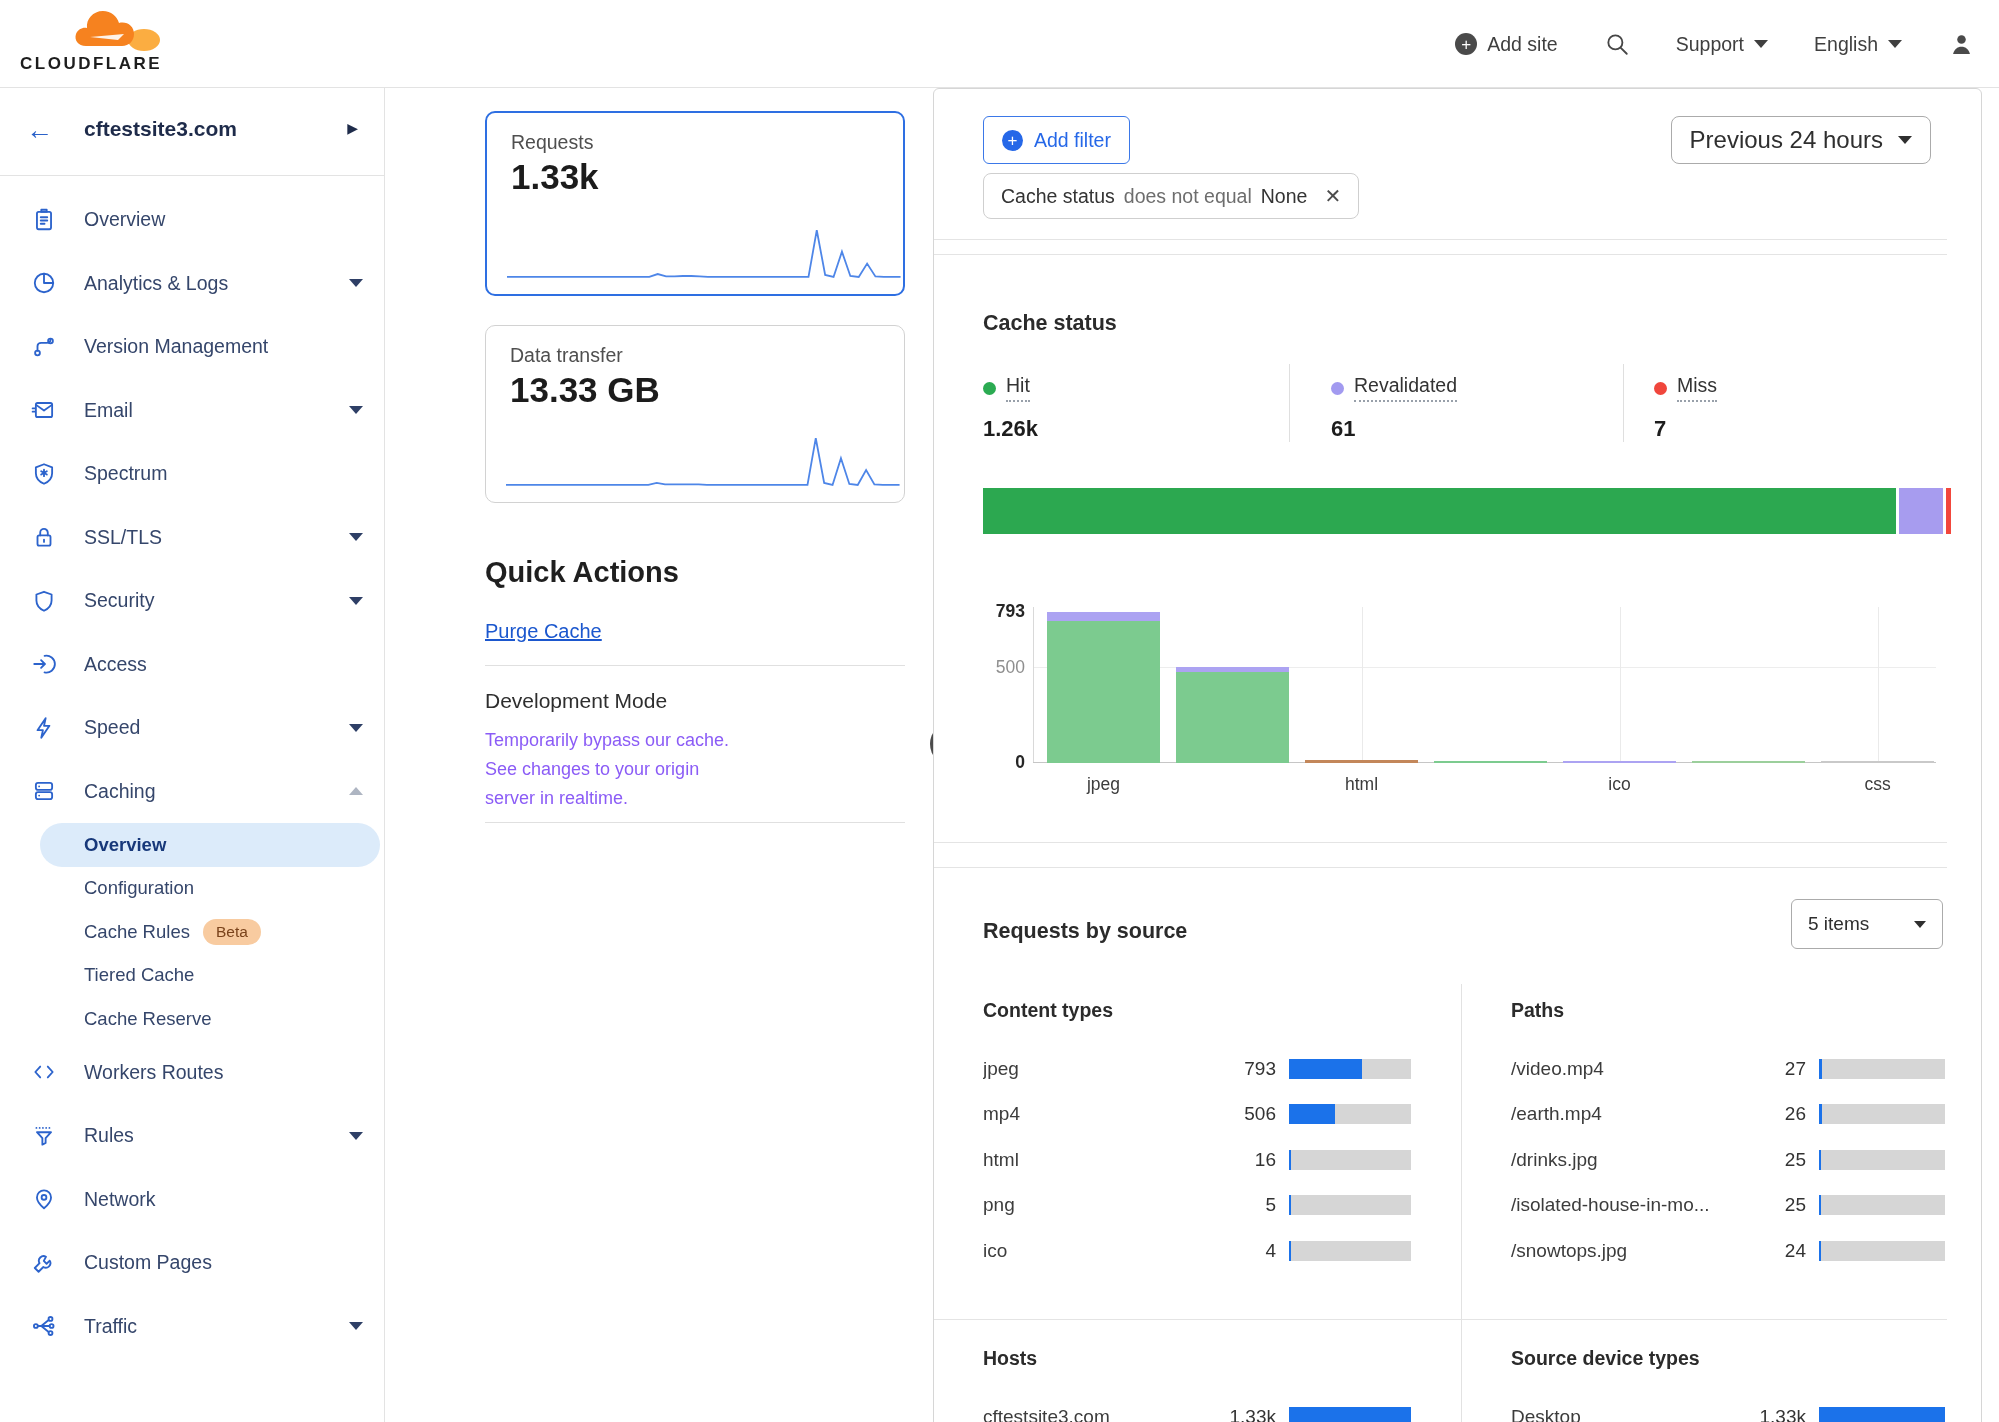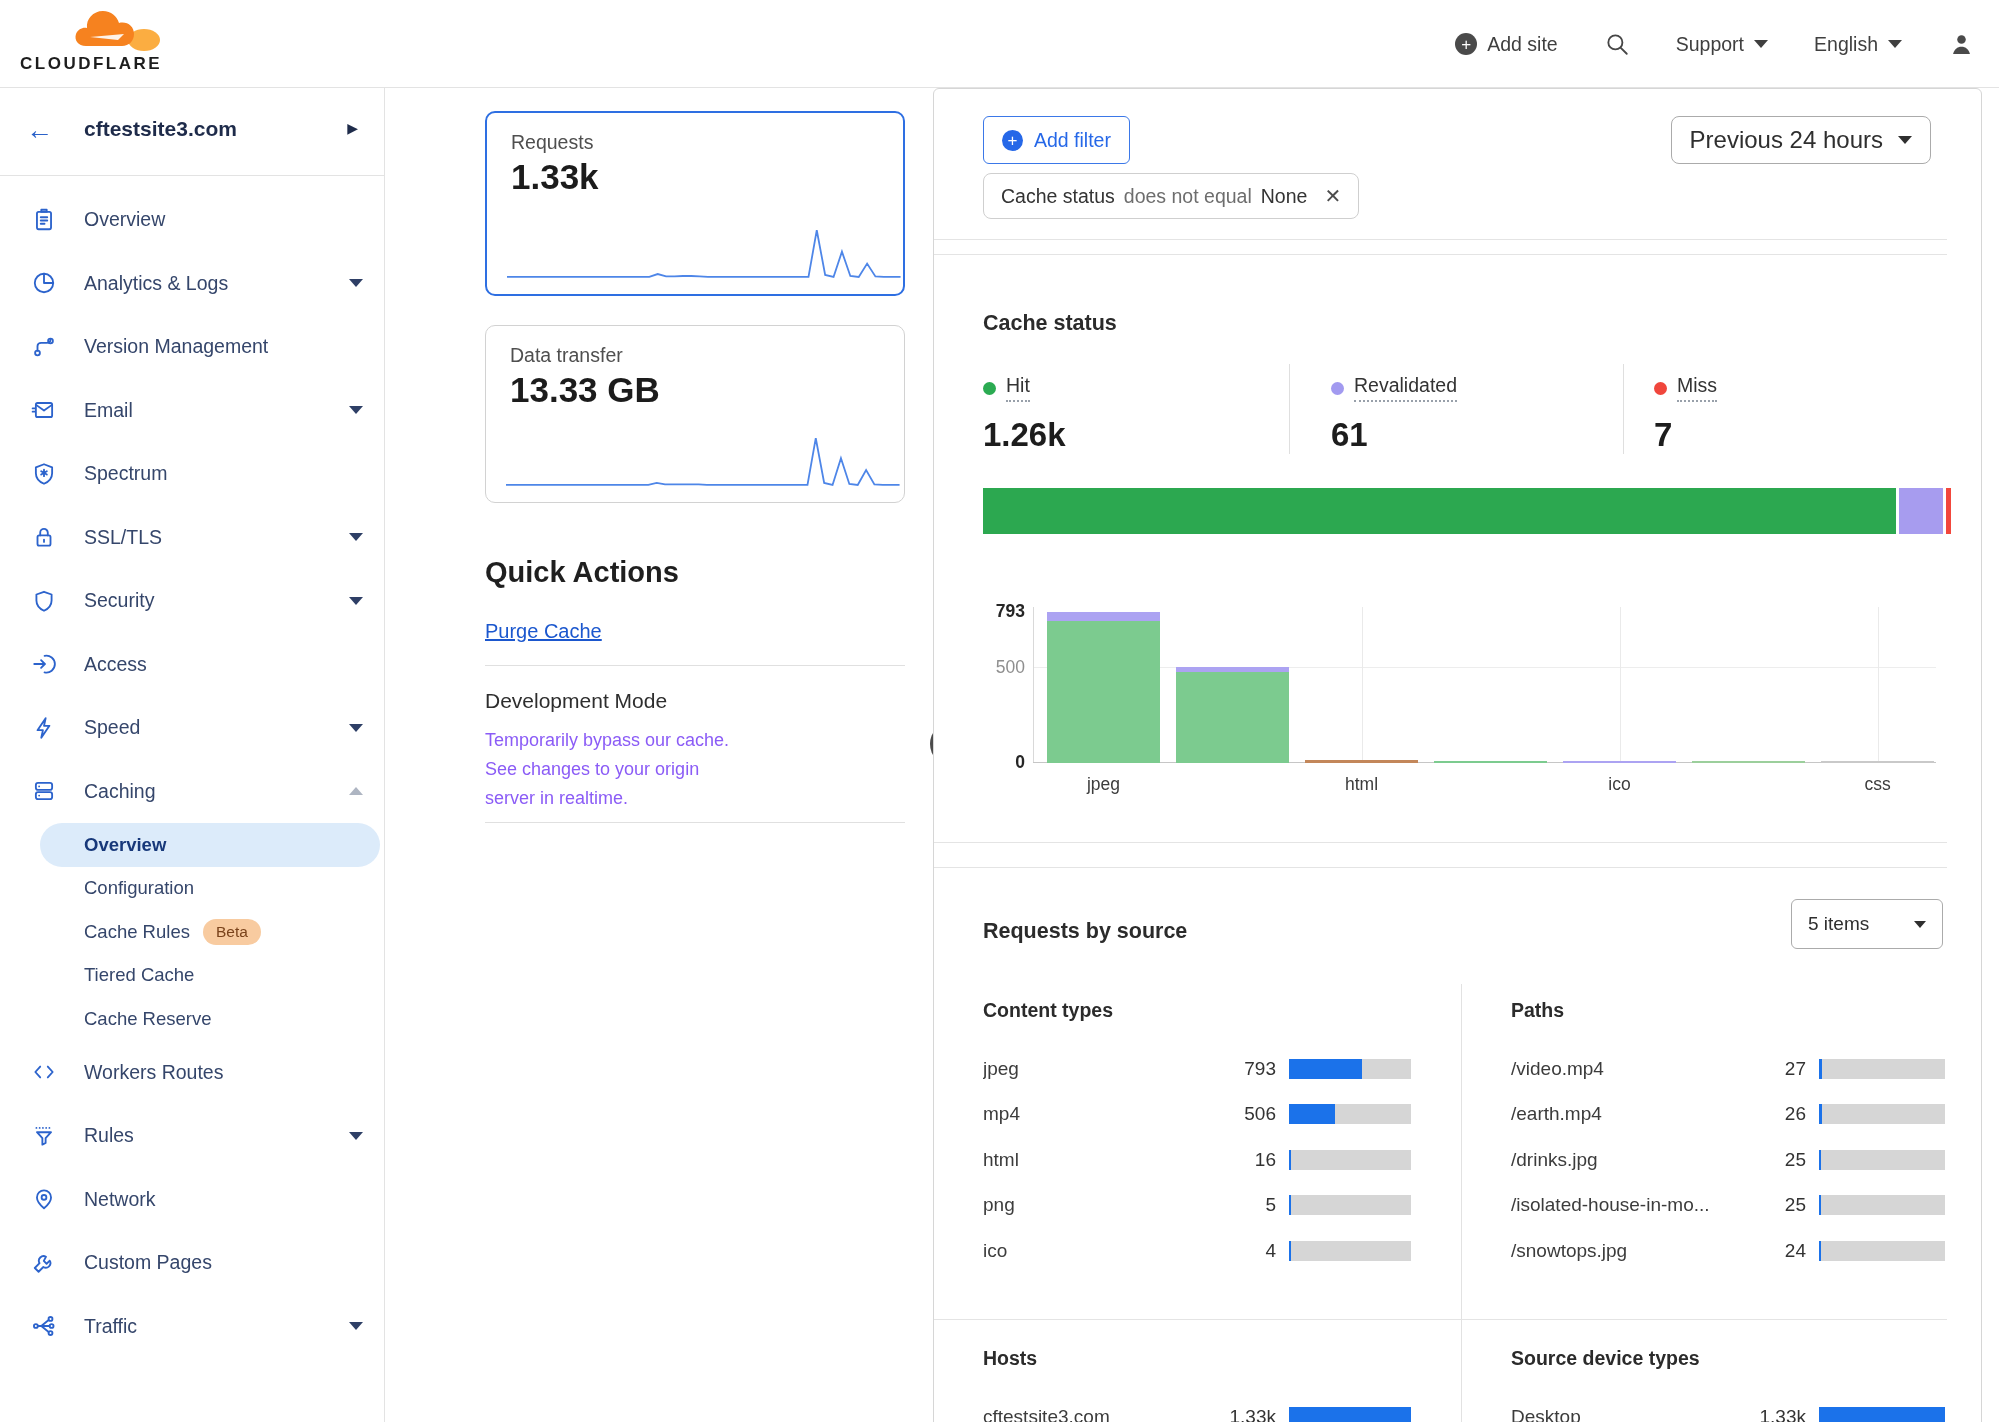--- a/index.html
+++ b/index.html
@@ -88,21 +88,21 @@
   .cs-title { position:absolute; left:49px; top:222px; font-size:21.5px; font-weight:bold; color:#2b2b2b; }
   .cs-stats { position:absolute; left:49px; top:275px; width:930px; display:flex; }
   .cs-col { }
   .cs-col + .cs-col { border-left:1.5px solid #DFDFDF; }
   .cs-col:nth-child(1){ width:306px; }
   .cs-col:nth-child(2){ width:334px; padding-left:41px; }
   .cs-col:nth-child(3){ width:280px; padding-left:30px; }
   .cs-legend { display:inline-flex; align-items:center; gap:10px; margin-top:10px; cursor:pointer;justify-content:space-between; }
   .cs-dot { width:13px; height:13px; border-radius:50%; }
   .cs-name { font-size:19.5px; color:#333; border-bottom:2px dotted #98A0AA; padding-bottom:3px; }
-  .cs-value { margin-top:14px; font-size:33px; font-weight:bold; color:#1d1d1d; }
+  .cs-value { margin-top:14px; font-size:22px; font-weight:bold; color:#1d1d1d; }
 
   .ratio-bar { position:absolute; left:49px; top:399px; width:968px; height:46px; display:flex; gap:3px; }
   .ratio-seg { height:100%; }
 
   .chart { position:absolute; left:49px; top:510px; width:960px; height:215px; }
   .plot { position:absolute; left:50px; top:0; width:903px; height:165px; }
   .ylab { position:absolute; width:42px; text-align:right; font-size:17.5px; }
   .bar { position:absolute; bottom:1px; width:113px; }
   .bar-seg { width:100%; }
   .xlab { position:absolute; top:175px; font-size:17.5px; color:#3c3c3c; transform:translateX(-50%); }

